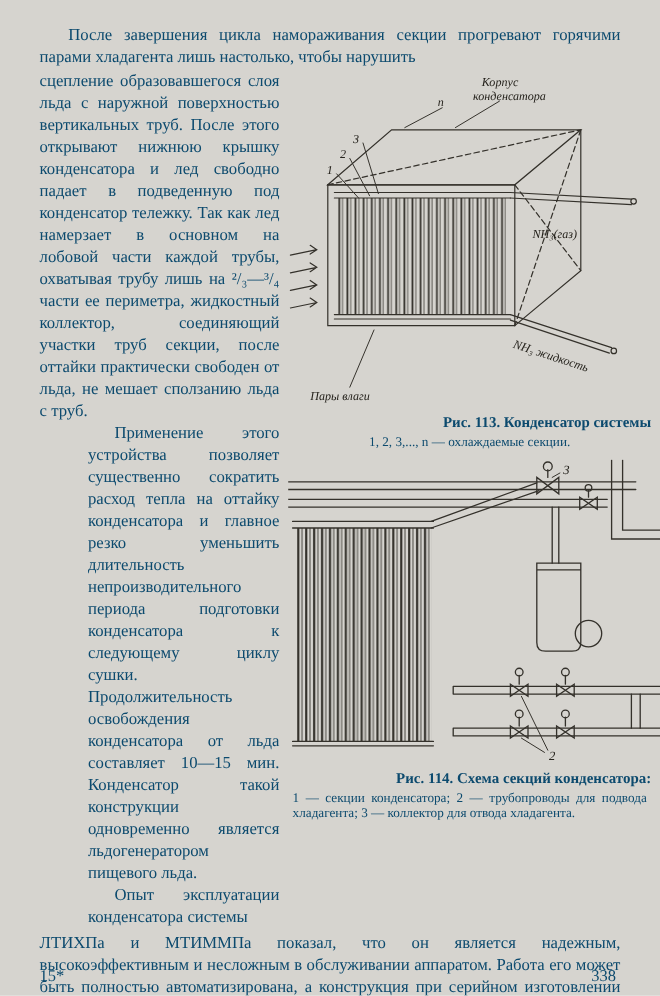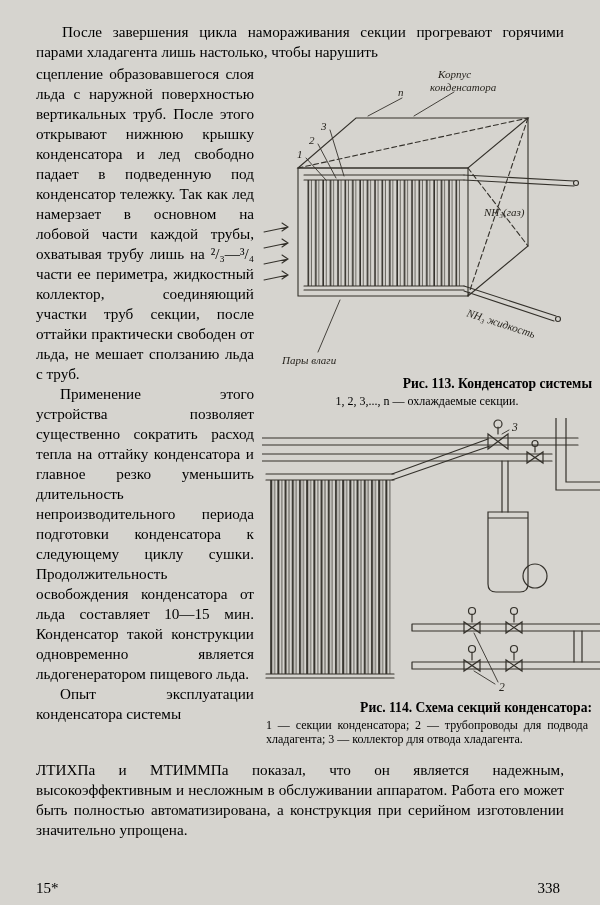--- a/index.html
+++ b/index.html
@@ -1,33 +1,33 @@
 <!DOCTYPE html>
 <html lang="ru"><head>
 <meta charset="utf-8">
 <style>
   html,body{margin:0;padding:0;}
   .page{
     position:relative;
     width:600px;height:905px;
     background:#d6d4cf;
-    color:#000000;
+    color:#0c4a6e;
     font-family:"Liberation Serif", serif;
     box-sizing:border-box;
     padding:22px 36px 0 36px;
     overflow:hidden;
   }
   .para{
     font-size:15.2px;
     line-height:20px;
     text-align:justify;
     margin:0;
   }
   .intro{text-indent:26px;margin-bottom:2px;}
-  .indent{text-indent:24px;}
+  .indent{text-indent:24px;margin-left:44px;}
   .columns{display:flex;gap:8px;margin-right:-28px;}
   .left-col{width:218px;flex:none;}
   .right-col{flex:1;min-width:0;}
   .figure{margin:0 0 10px 0;}
   .fig-svg{display:block;}
   .fig-cap{
     font-weight:bold;
     font-size:13.6px;
     line-height:16px;
     text-align:right;

